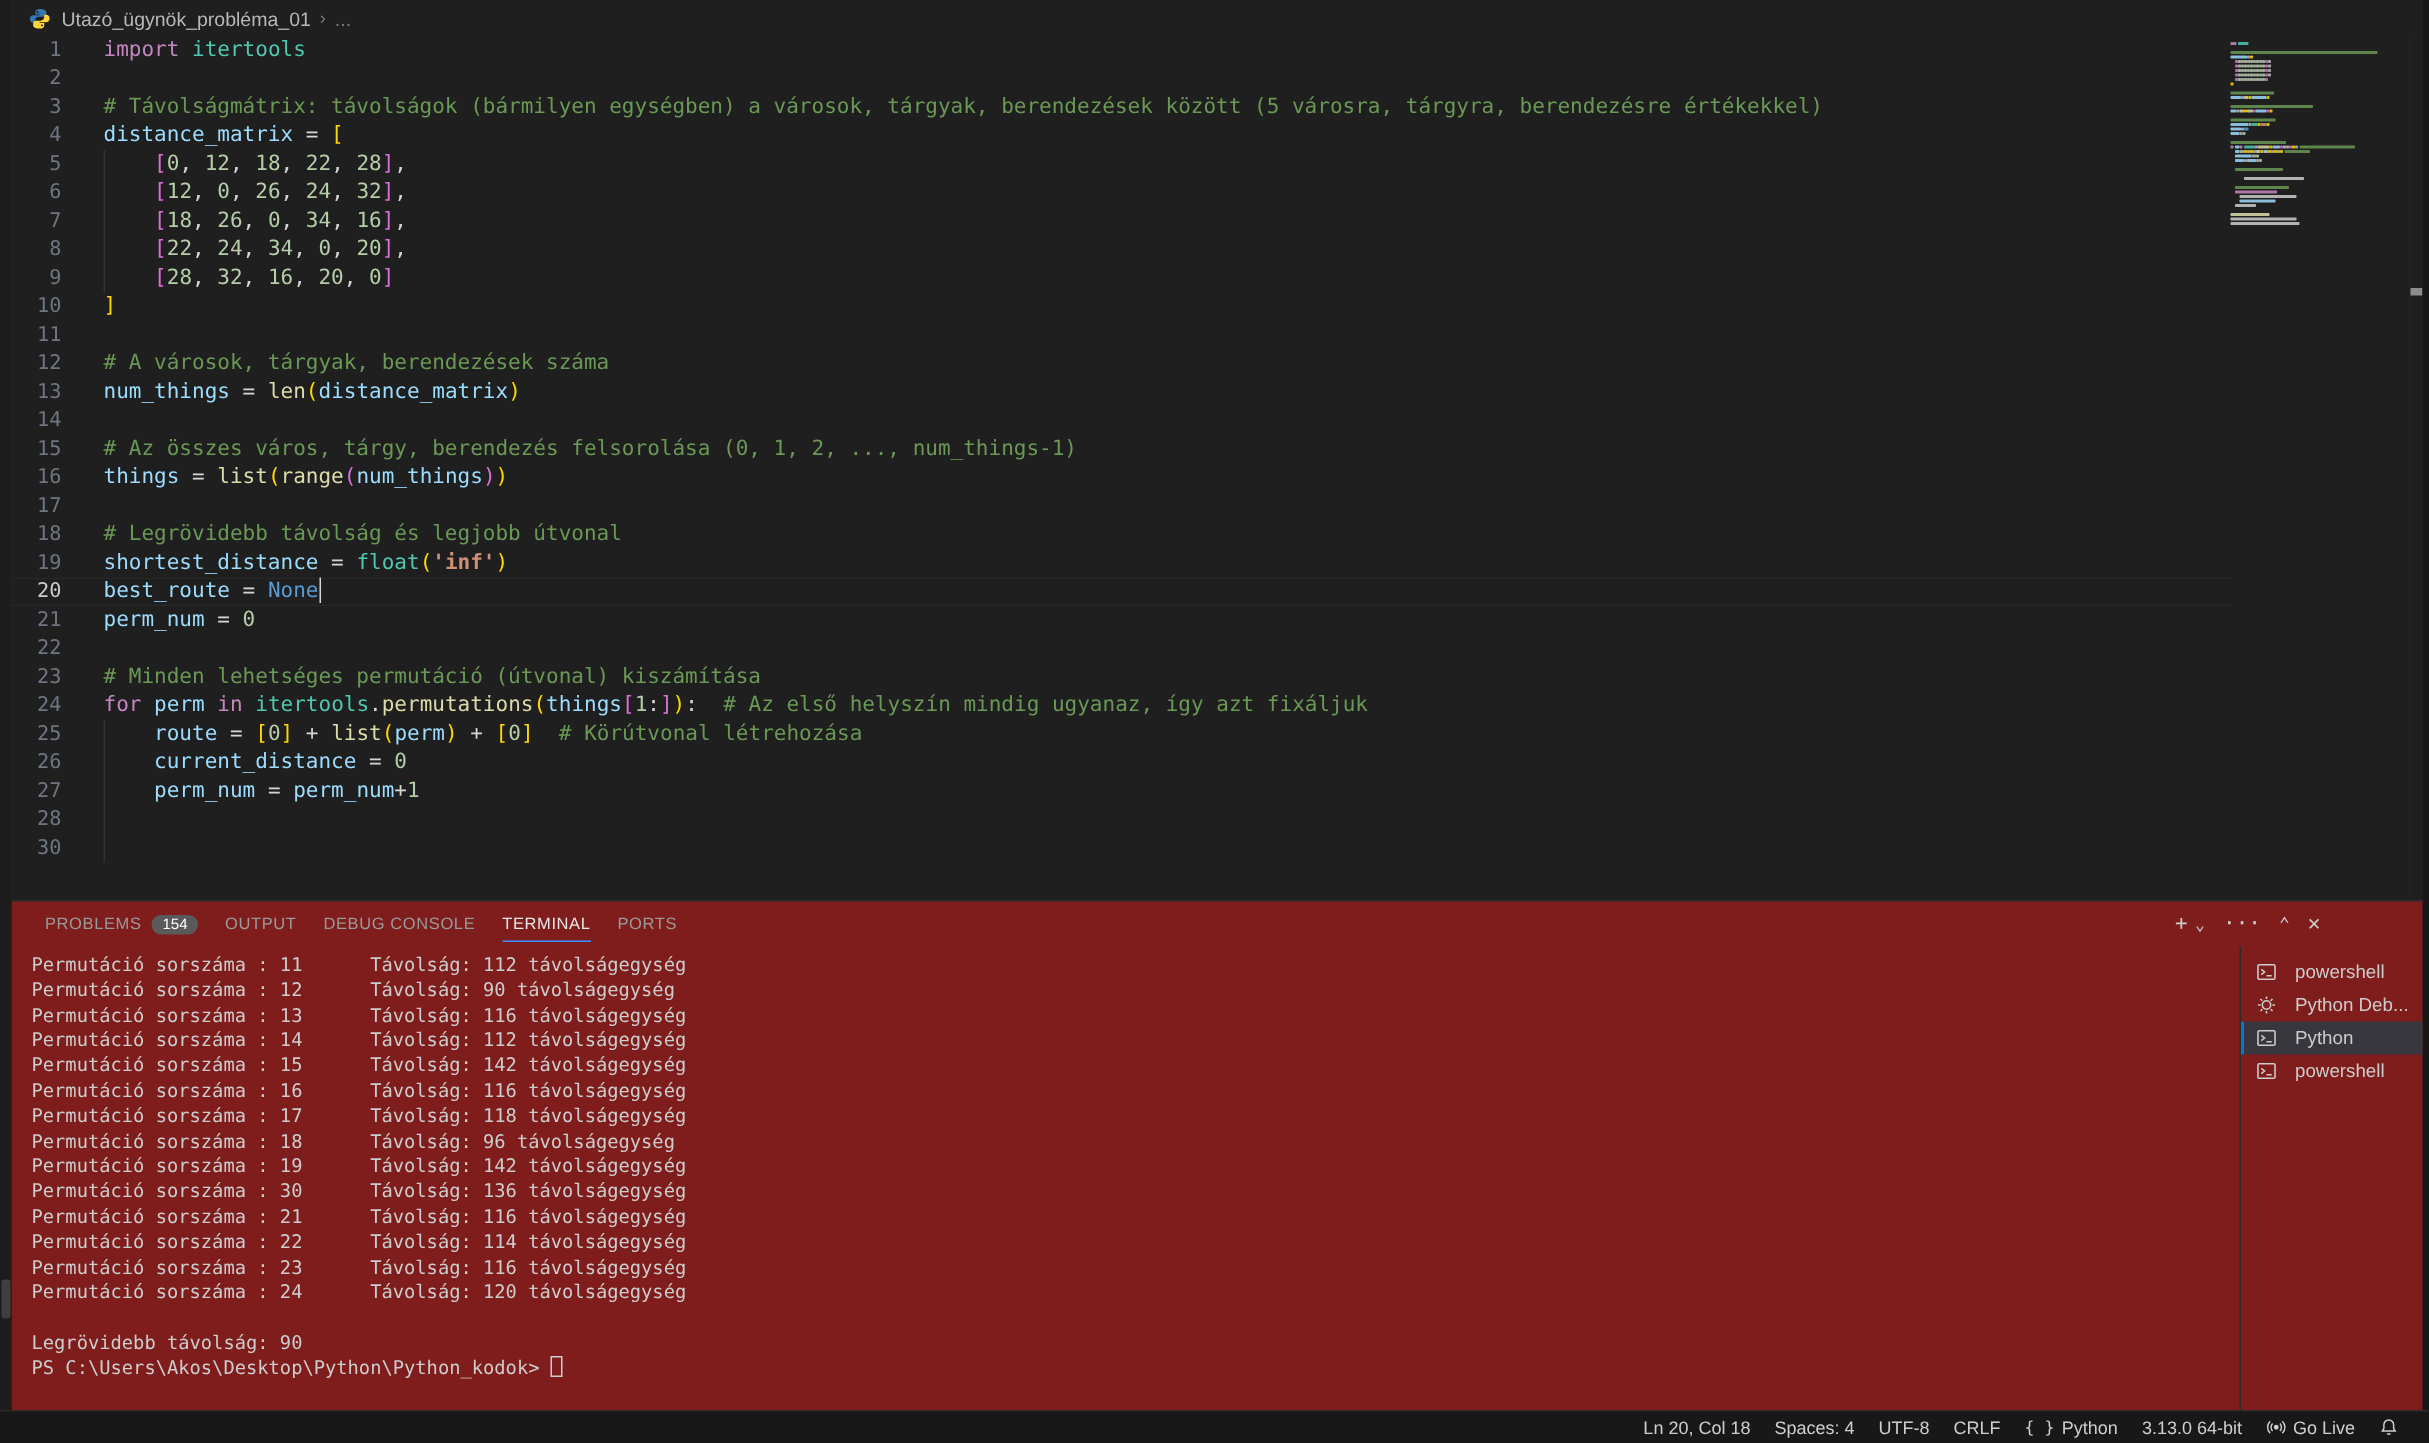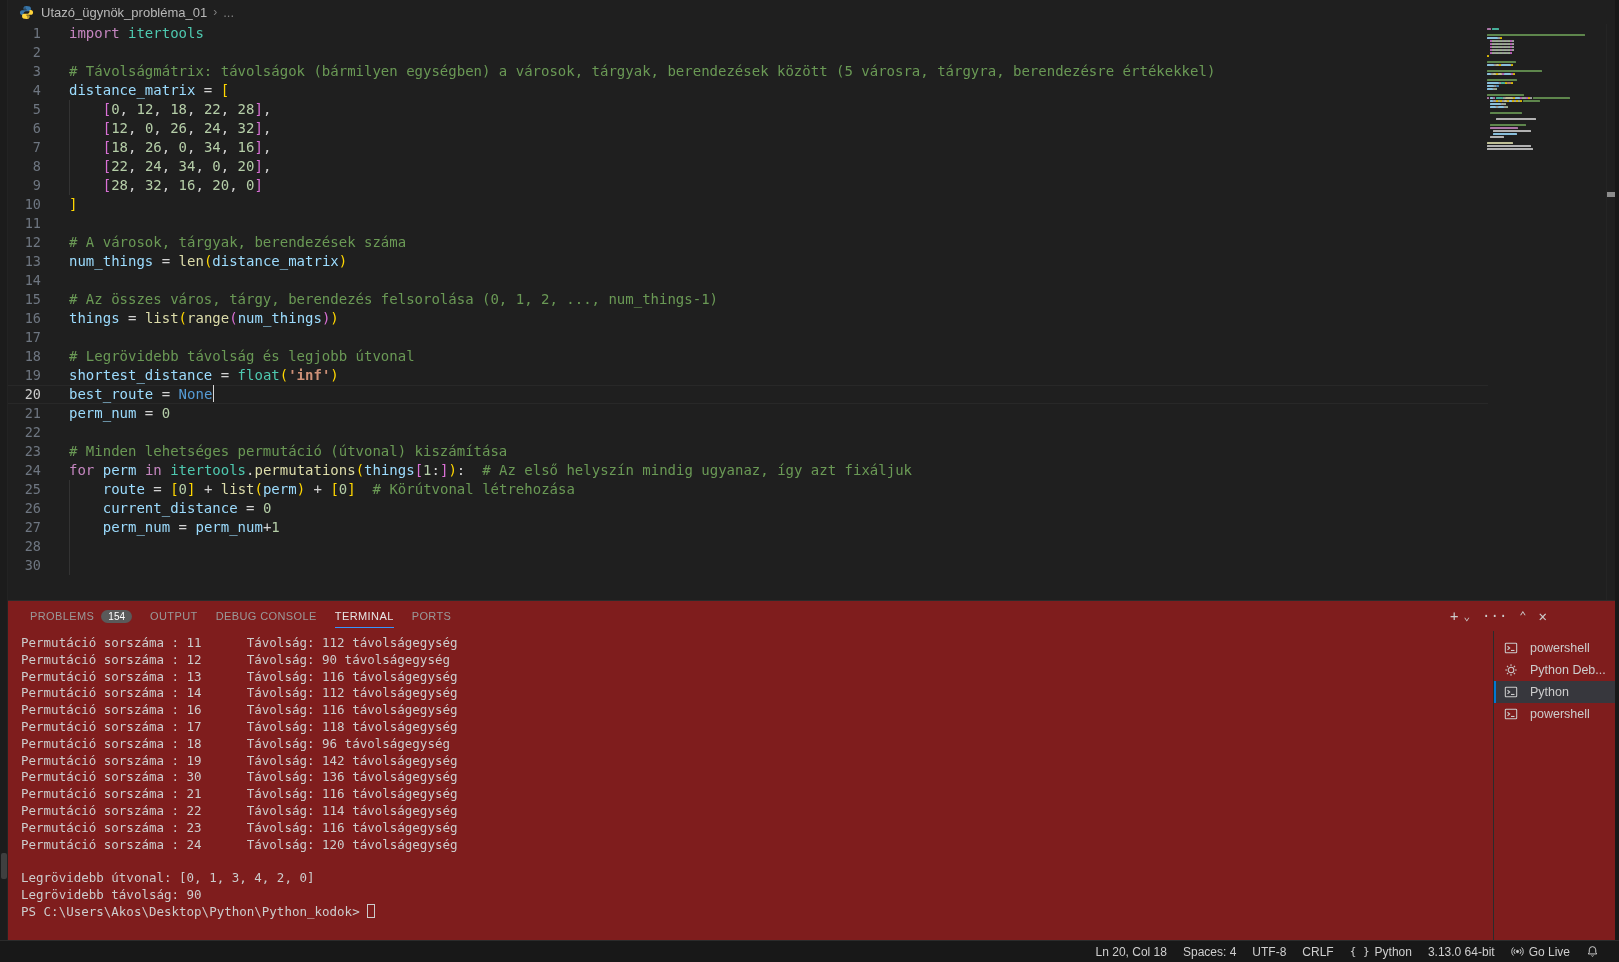--- a/index.html
+++ b/index.html
@@ -408,31 +408,31 @@
             <span class="pact">···</span>
             <span class="pact" style="font-size: 12px;">⌃</span>
             <span class="pact">✕</span>
           </span>
       </div>
       <div class="terminal-body" id="terminal-body">
           <div class="tline">Permutáció sorszáma : 11      Távolság: 112 távolságegység</div>
           <div class="tline">Permutáció sorszáma : 12      Távolság: 90 távolságegység</div>
           <div class="tline">Permutáció sorszáma : 13      Távolság: 116 távolságegység</div>
           <div class="tline">Permutáció sorszáma : 14      Távolság: 112 távolságegység</div>
+          <div class="tline">Permutáció sorszáma : 15      Távolság: 142 távolságegység</div>
           <div class="tline">Permutáció sorszáma : 16      Távolság: 116 távolságegység</div>
           <div class="tline">Permutáció sorszáma : 17      Távolság: 118 távolságegység</div>
           <div class="tline">Permutáció sorszáma : 18      Távolság: 96 távolságegység</div>
           <div class="tline">Permutáció sorszáma : 19      Távolság: 142 távolságegység</div>
           <div class="tline">Permutáció sorszáma : 30      Távolság: 136 távolságegység</div>
           <div class="tline">Permutáció sorszáma : 21      Távolság: 116 távolságegység</div>
           <div class="tline">Permutáció sorszáma : 22      Távolság: 114 távolságegység</div>
           <div class="tline">Permutáció sorszáma : 23      Távolság: 116 távolságegység</div>
           <div class="tline">Permutáció sorszáma : 24      Távolság: 120 távolságegység</div>
           <div class="tline"> </div>
-          <div class="tline">Legrövidebb útvonal: [0, 1, 3, 4, 2, 0]</div>
           <div class="tline">Legrövidebb távolság: 90</div>
           <div class="tline">PS C:\Users\Akos\Desktop\Python\Python_kodok&gt; <span class="hollow-cursor"></span></div>
         </div>
       <div class="term-sidebar" id="term-sidebar">
           <div class="term-item">
             <span style="display: inline-flex; margin-right: 6px;">
               <svg width="14" height="14" viewBox="0 0 16 16" fill="none" stroke="#cccccc" stroke-width="1.2">
                 <rect x="1.5" y="2.5" width="13" height="11" rx="1"></rect>
                 <path d="M4 6l2.5 2L4 10"></path>
                 <path d="M8 10.8h4"></path>

